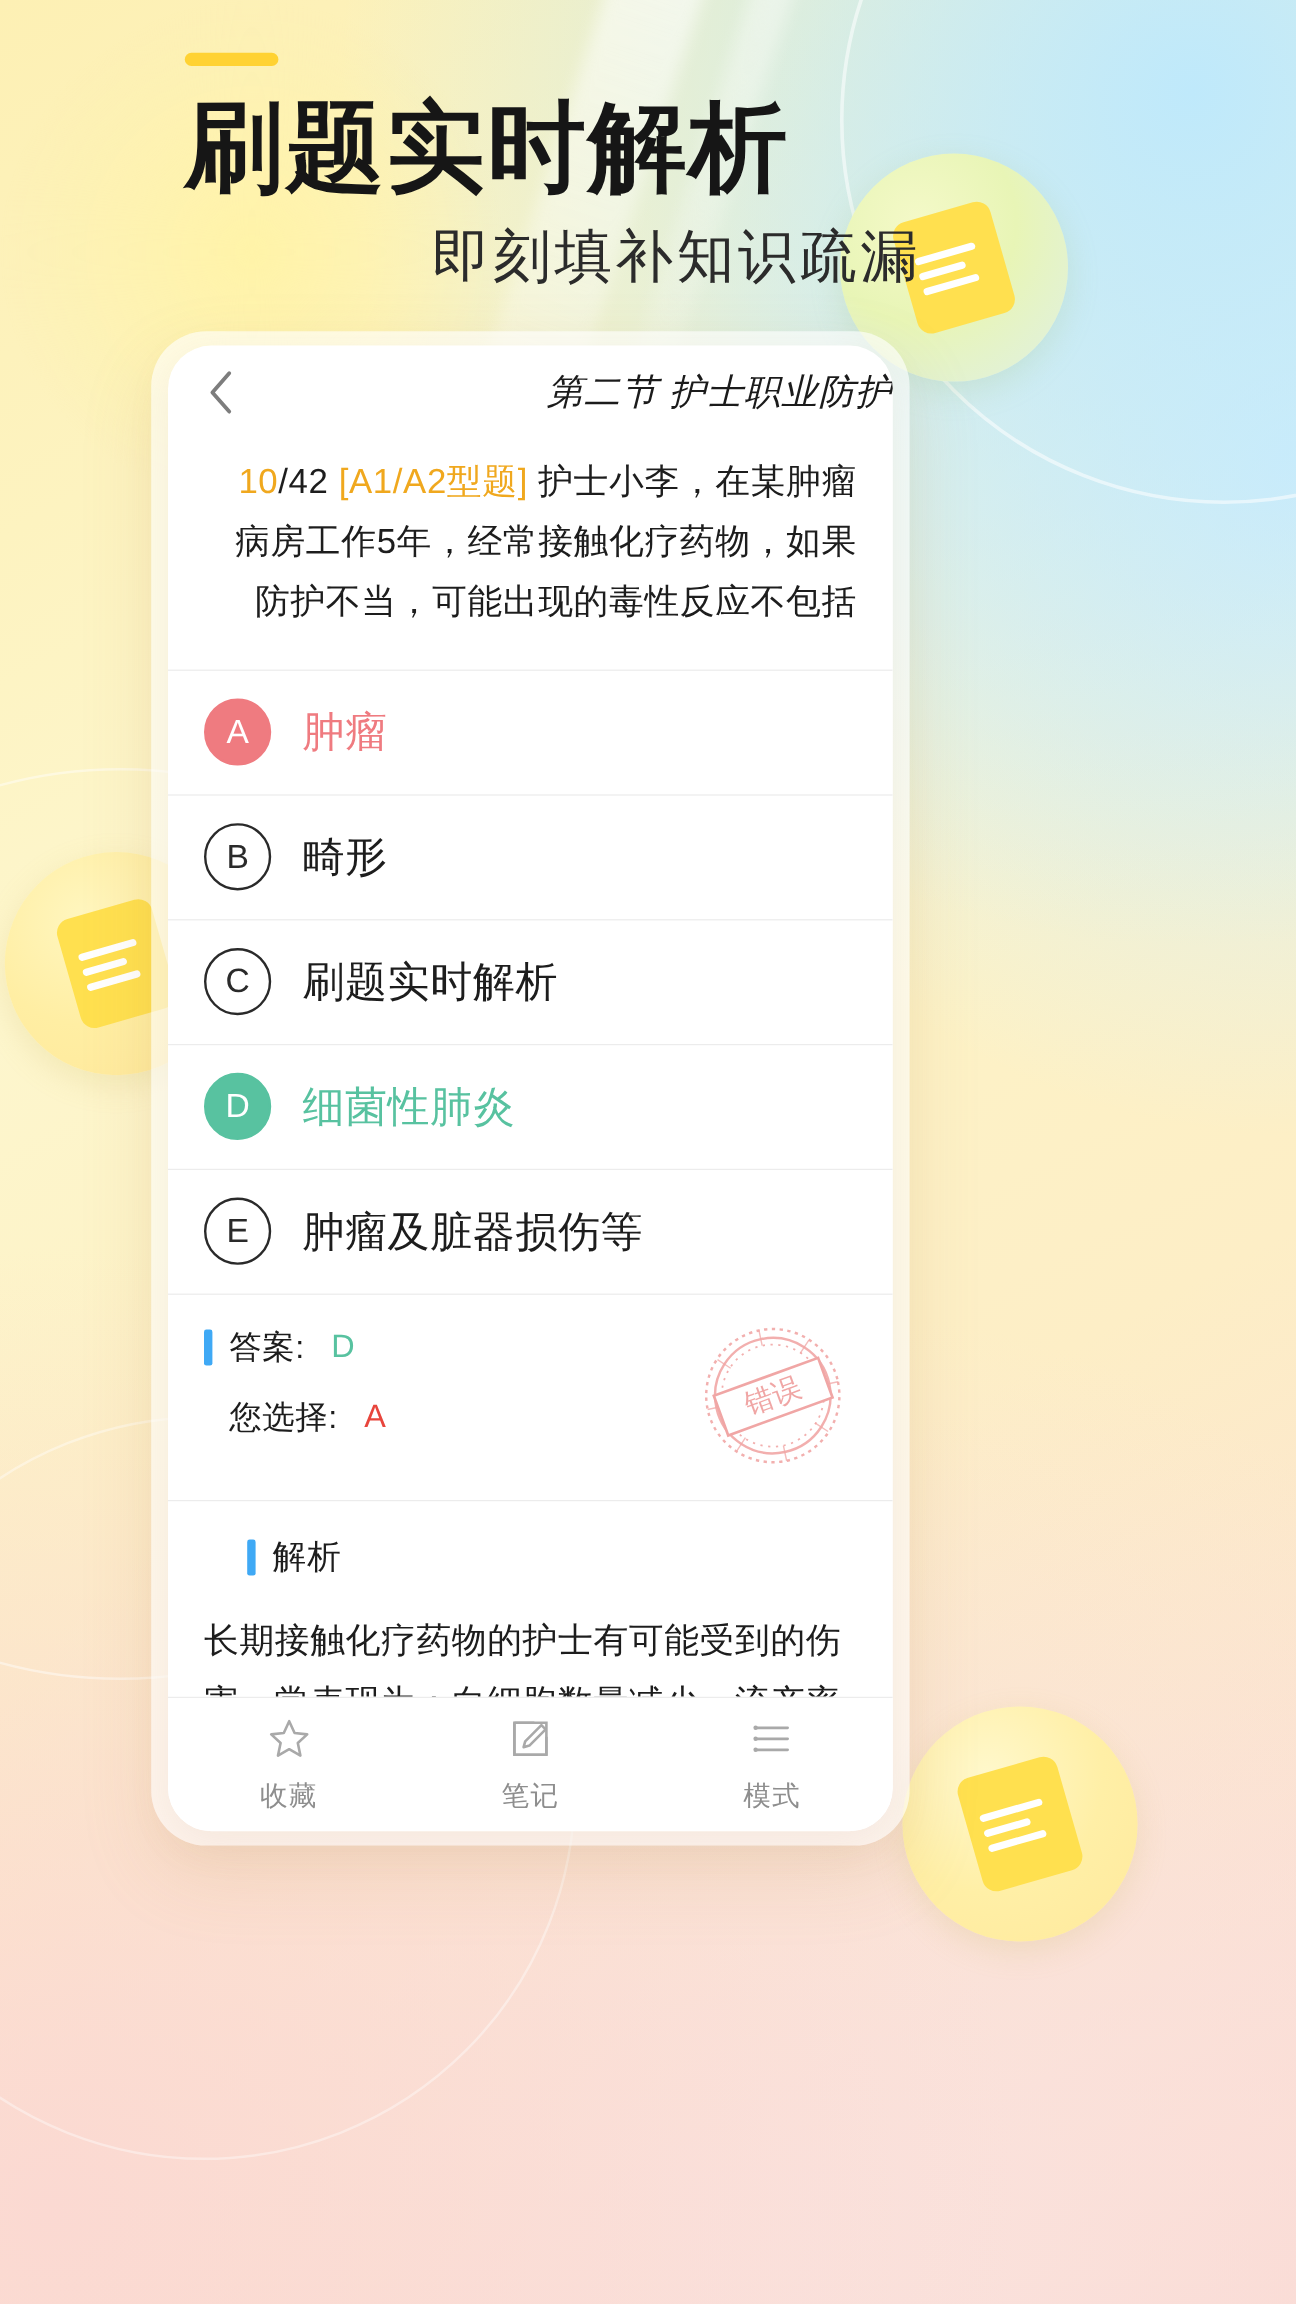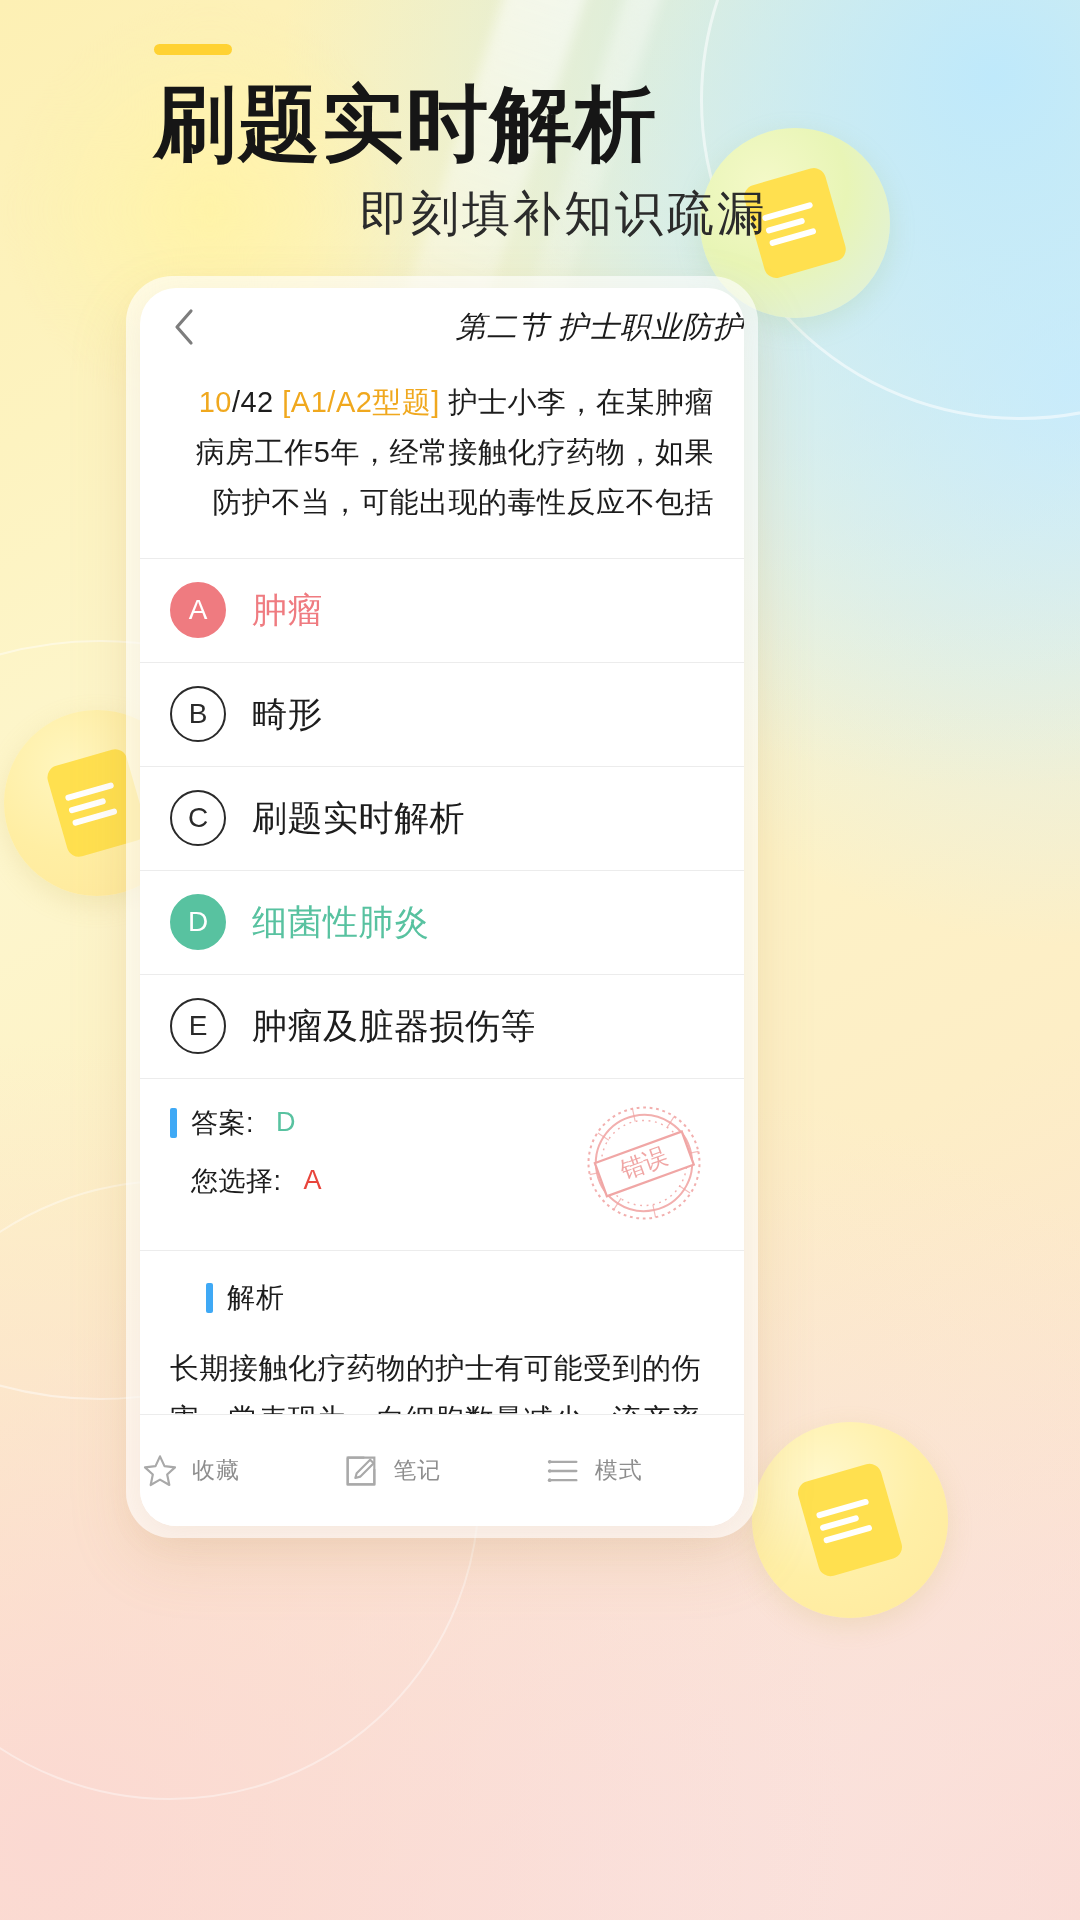--- a/index.html
+++ b/index.html
@@ -220,21 +220,21 @@
   #bottom-nav {
     flex: none;
     height: 112px;
     border-top: 1px solid #ececec;
     display: flex;
     align-items: center;
     background: #fff;
   }
   .nav-item {
     flex: 1;
-    display: flex; flex-direction: row; align-items: center; gap: 12px;
+    display: flex; flex-direction: column; align-items: center; gap: 12px;
     cursor: pointer;
     color: #9b9b9b;
   }
   .nav-item svg { display: block; }
   .nav-label { font-size: 23px; color: #8e8e8e; letter-spacing: 1px; }
 </style>
 </head>
 <body>
 
 <div id="bg">

